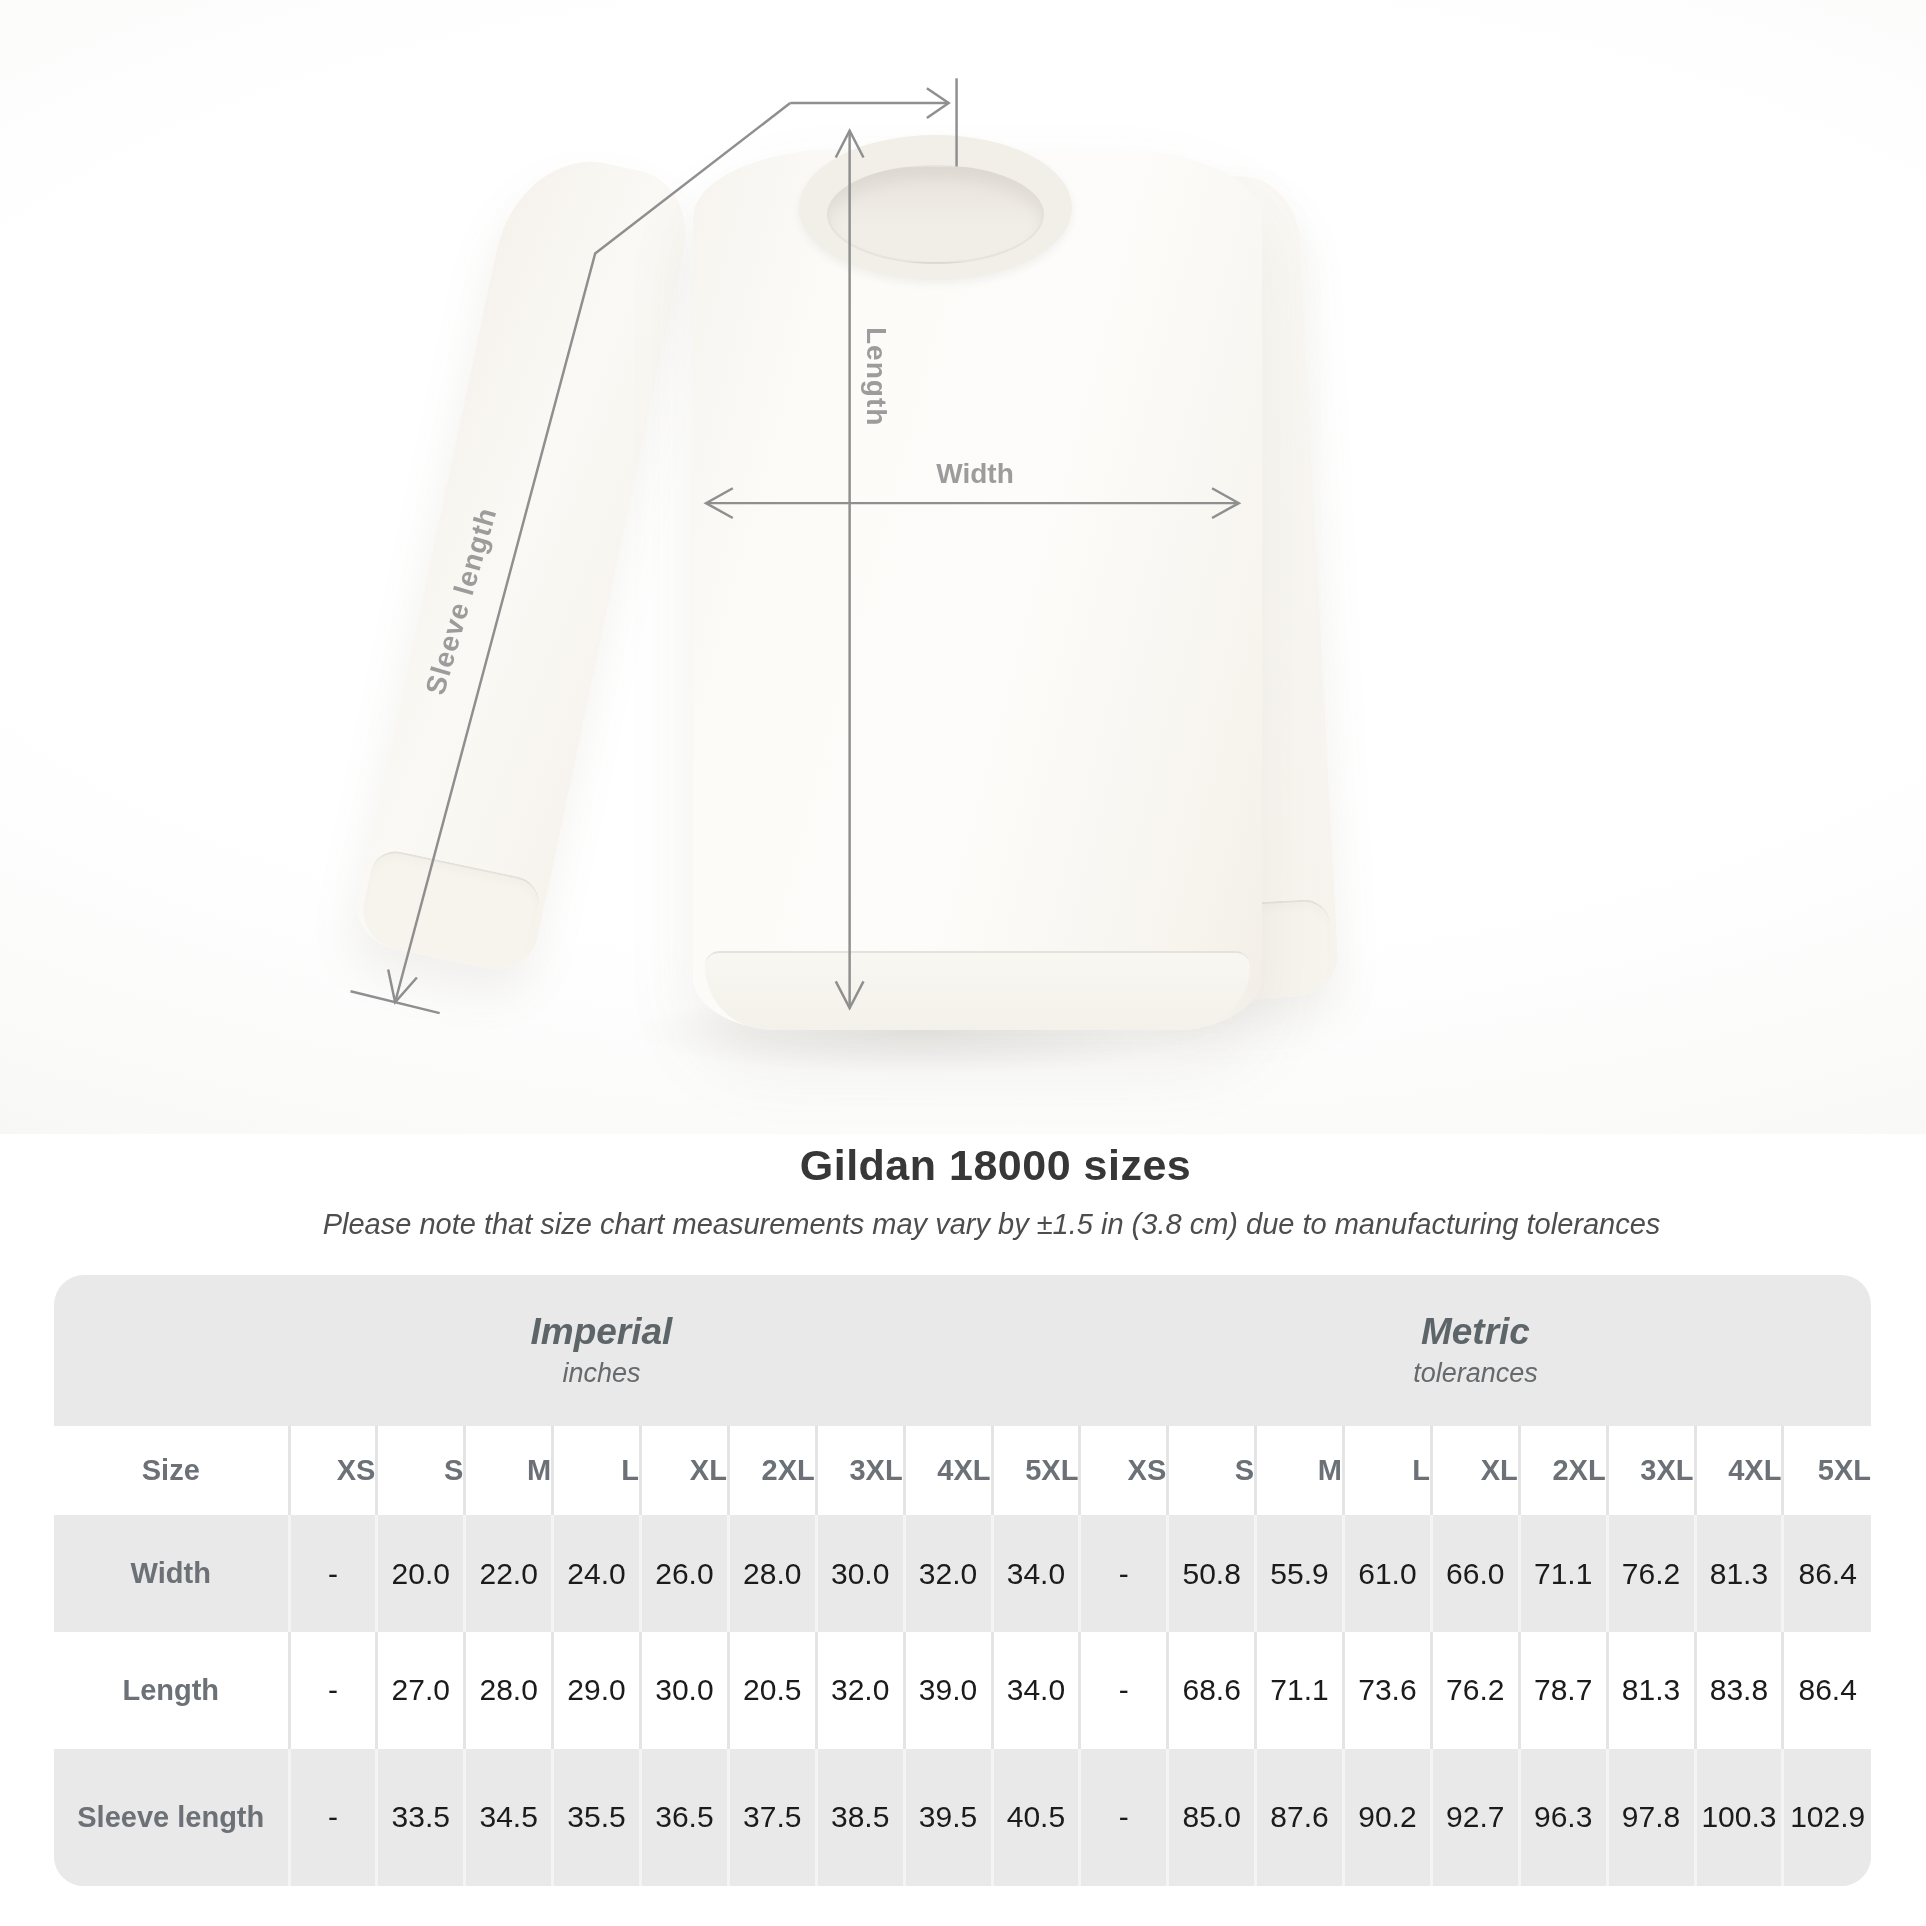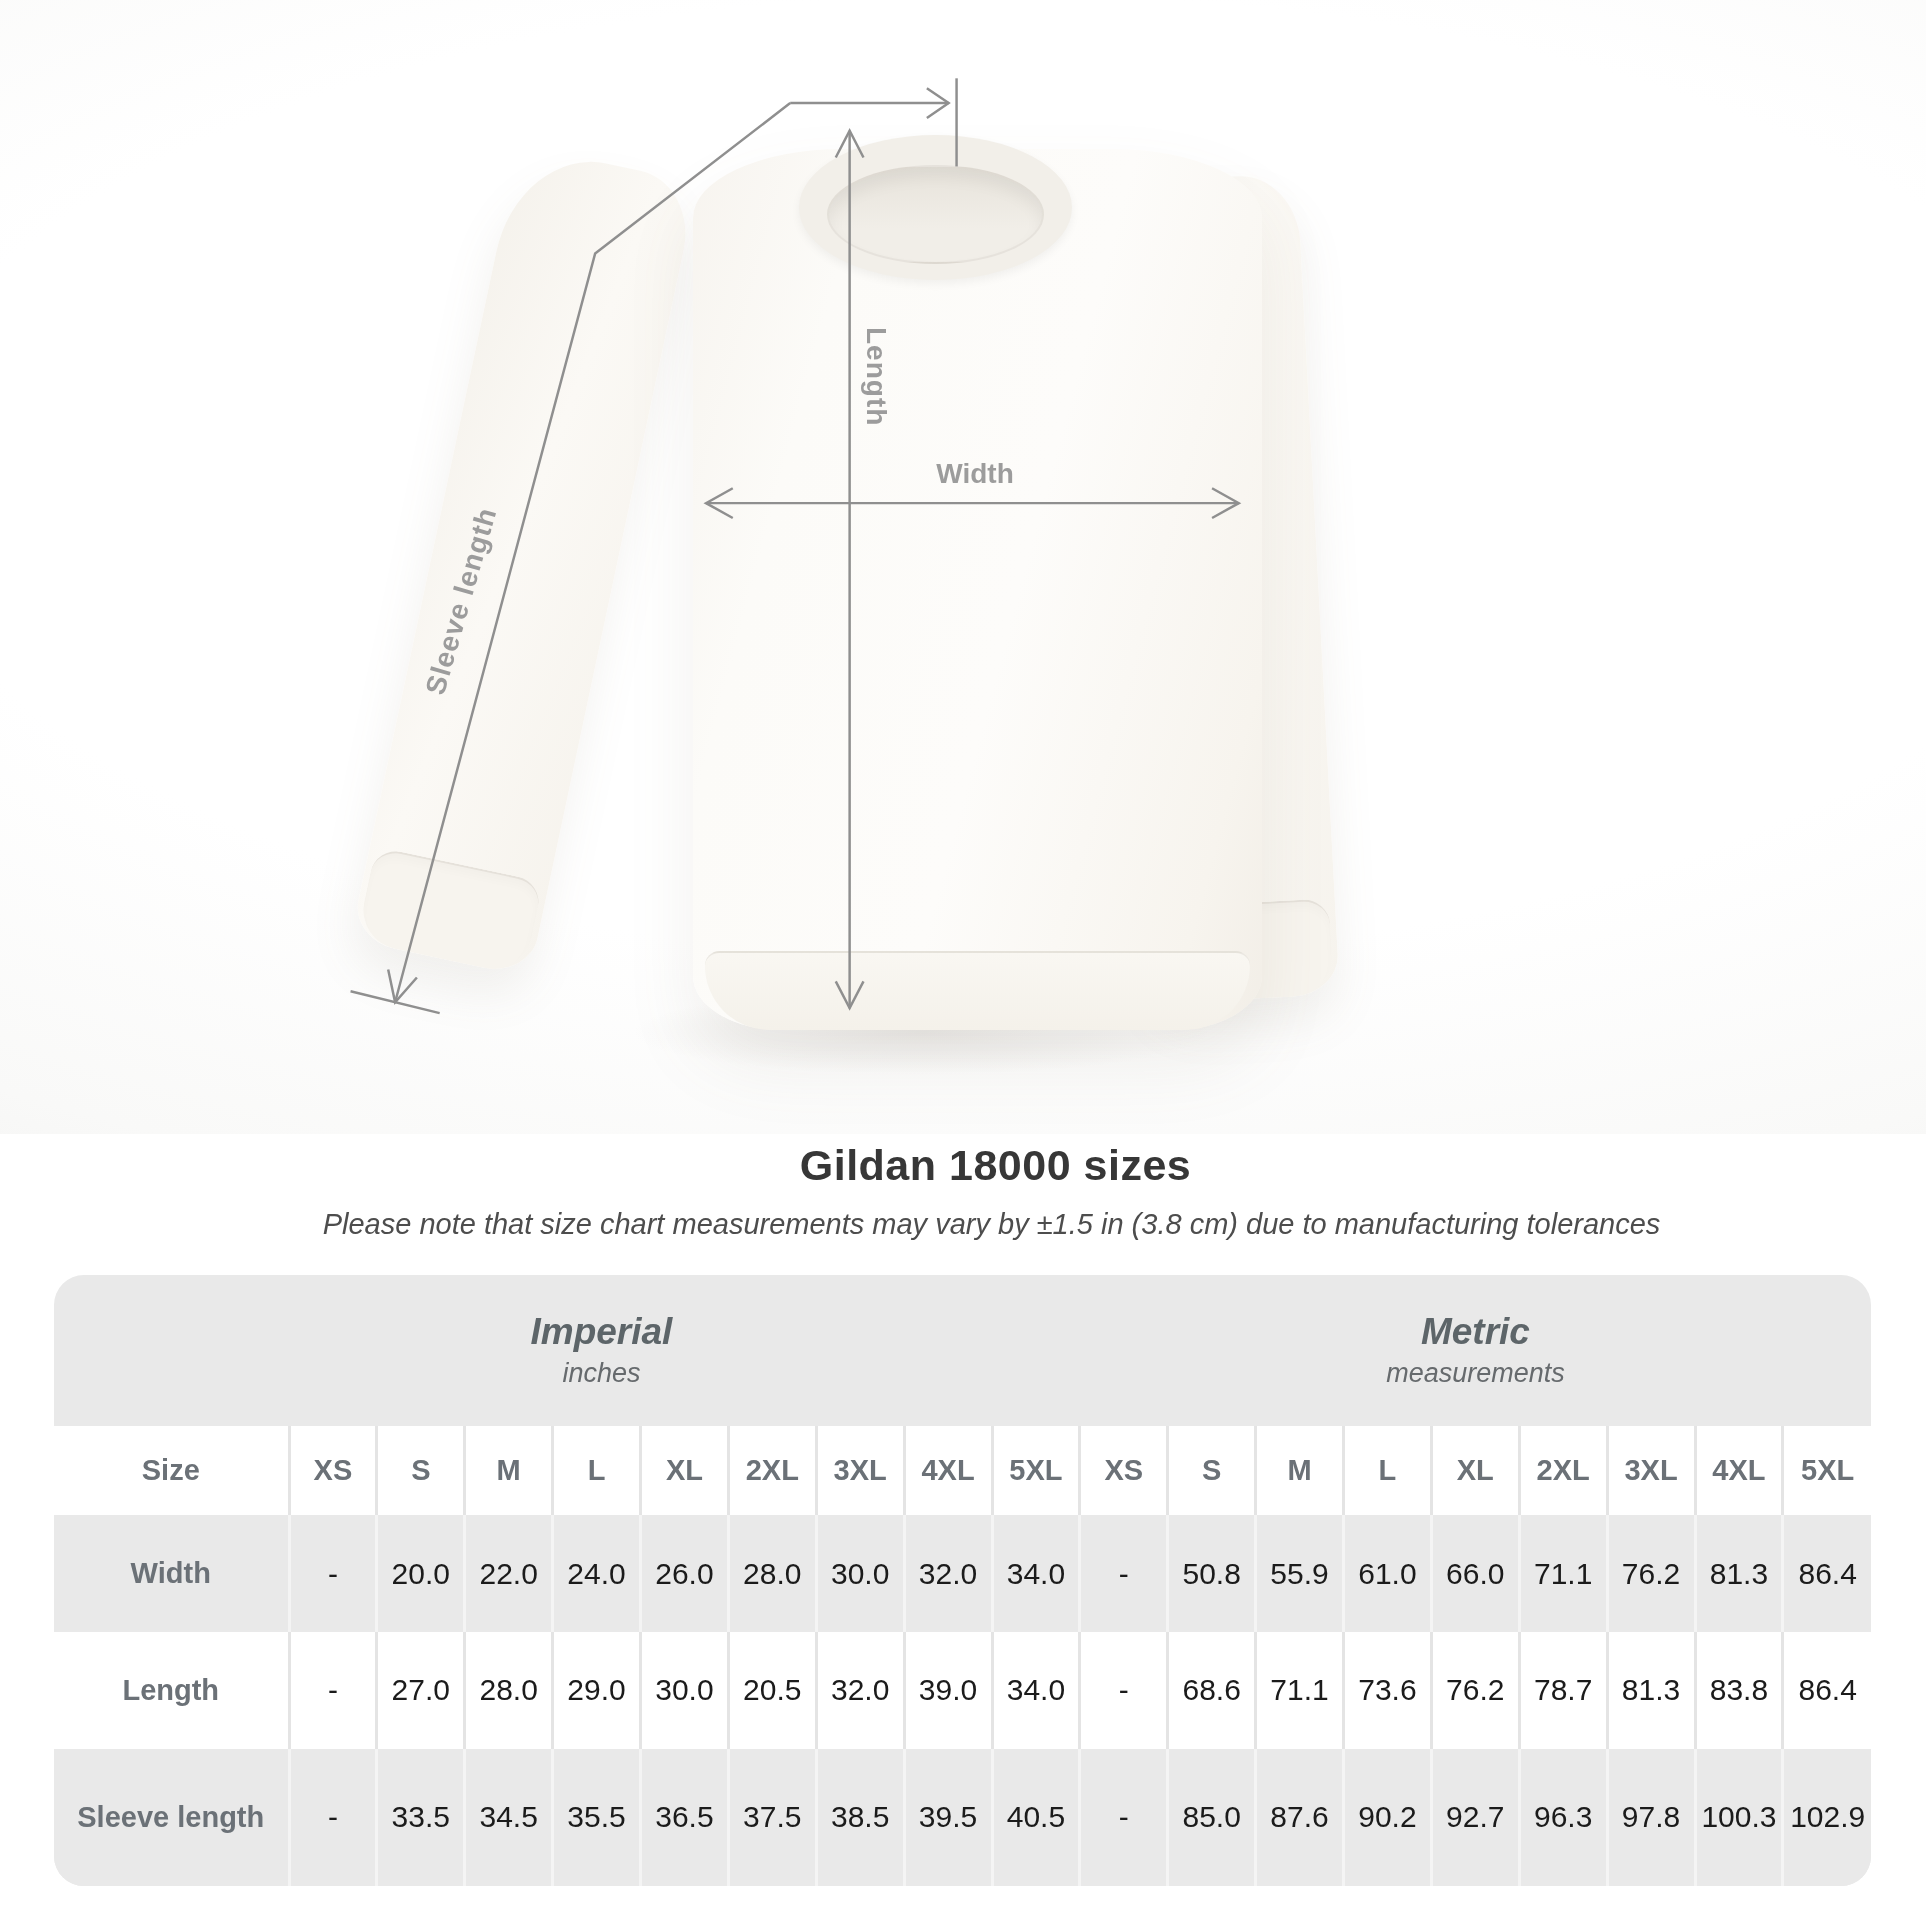--- a/index.html
+++ b/index.html
@@ -80,21 +80,21 @@
   tr.data-row{height:112px;}
   tr.data-row.gray{background:#e9e9e9;}
   tr.data-row.white{background:#ffffff;}
   tr.data-row.last{height:132px;}
   .units-cell{vertical-align:middle;text-align:center;padding-top:8px;}
   .units-cell.imperial{padding-left:69px;}
   .unit-name{font-size:37px;font-weight:bold;font-style:italic;color:#5d6569;line-height:46px;}
   .unit-sub{font-size:27px;font-style:italic;font-weight:normal;color:#666a6d;line-height:36px;}
   .size-table th,.size-table td{vertical-align:middle;text-align:center;padding:0;}
   tr.sizes-row th{font-size:29px;font-weight:bold;color:#6b7177;}
-  tr.sizes-row th + th{border-left:3px solid #e4e4e4;}
+  tr.sizes-row th + th{border-left:3px solid #e4e4e4;text-align:right;}
   td.row-label{font-size:29px;font-weight:bold;color:#6b7177;}
   td.value-cell{font-size:30px;font-weight:normal;color:#1b1b1b;}
   tr.data-row.white td + td{border-left:3px solid #e4e4e4;}
   tr.data-row.gray td + td{border-left:3px solid #f4f4f4;}
 </style>
 </head>
 <body>
 
 <div id="canvas">
 
@@ -167,21 +167,21 @@
           <col>
         </colgroup>
       <tbody>
         <tr class="units-row">
           <th class="units-cell imperial" colspan="10">
             <div class="unit-name">Imperial</div>
             <div class="unit-sub">inches</div>
           </th>
           <th class="units-cell metric" colspan="9">
             <div class="unit-name">Metric</div>
-            <div class="unit-sub">measurements</div>
+            <div class="unit-sub">tolerances</div>
           </th>
         </tr>
         <tr class="sizes-row" id="size-header-row">
             <th class="corner">Size</th>
             <th class="size-h">XS</th>
             <th class="size-h">S</th>
             <th class="size-h">M</th>
             <th class="size-h">L</th>
             <th class="size-h">XL</th>
             <th class="size-h">2XL</th>

